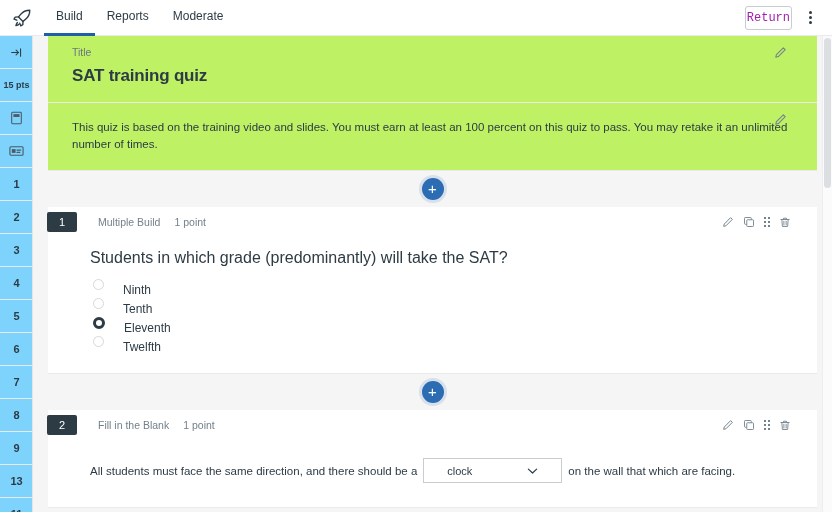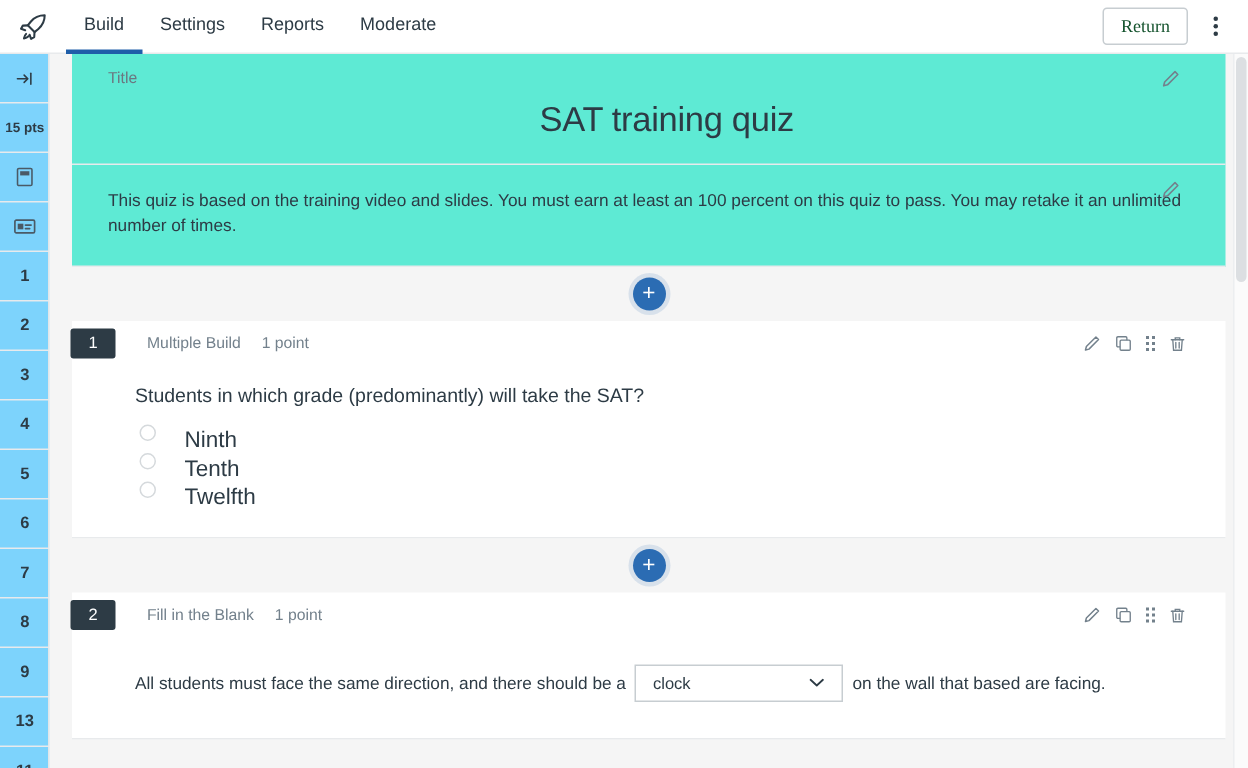--- a/index.html
+++ b/index.html
@@ -31,23 +31,23 @@
     cursor: pointer;
     border-bottom: 3px solid transparent;
   }
   .nav-tab.active { border-bottom-color: #1f5ea9; font-weight: normal; }
   .nav-right {
     margin-left: auto; display: flex; align-items: center;
     gap: 8px; padding-right: 12px;
   }
   .return-btn {
     border: 1px solid #c7cdd1; border-radius: 3px;
-    background: #fff; padding: 4px 11px;
-    font-size: 12px; color: #14532d; cursor: pointer;
-    font-family: Liberation Serif, serif;
+    background: #fff; padding: 4px 1px;
+    font-size: 12px; color: #a21caf; cursor: pointer;
+    font-family: Liberation Mono, monospace;
   }
   .kebab {
     width: 20px; height: 24px; display: flex; flex-direction: column;
     align-items: center; justify-content: center; gap: 2px; cursor: pointer;
   }
   .kebab i { width: 3px; height: 3px; border-radius: 50%; background: #2d3b45; display: block; }
 
   
   .sidebar {
     position: absolute; top: 36px; left: 0; width: 33px; height: 476px;
@@ -77,30 +77,30 @@
     position: absolute; top: 36px; right: 0; width: 10px; height: 476px;
     background: #fbfbfb; border-left: 1px solid #eceef0;
   }
   .scrollbar-thumb {
     position: absolute; top: 2px; right: 1px; width: 7px; height: 150px;
     background: #dcdfe2; border-radius: 4px;
   }
 
   
   .card {
-    background: #5eead4;
+    background: #bef264;
     border-bottom: 1px solid #e8eaec;
     position: relative;
   }
   .field-label {
     font-size: 10.5px; color: #6b7780; padding: 10px 0 0 24px;
   }
   .quiz-title {
-    font-size: 23px; font-weight: normal; color: #2d3b45;
-    padding: 8px 0 16px 24px; letter-spacing: -0.2px; text-align: center;
+    font-size: 17px; font-weight: bold; color: #2d3b45;
+    padding: 8px 0 16px 24px; letter-spacing: -0.2px;
   }
   .edit-pencil {
     position: absolute; right: 30px; top: 10px;
     cursor: pointer; line-height: 0;
   }
   .instructions-text {
     font-size: 11.5px; color: #2d3b45; padding: 16px 24px 18px 24px;
     line-height: 1.45;
   }
 
@@ -147,69 +147,66 @@
     gap: 9px; padding-right: 26px;
   }
   .act { cursor: pointer; line-height: 0; }
   .drag-dots {
     display: grid; grid-template-columns: 2px 2px; gap: 2px;
     cursor: grab;
   }
   .drag-dots i { width: 2px; height: 2px; background: #73818c; display: block; }
 
   .q-body { padding: 12px 24px 22px 42px; }
-  .q-text { font-size: 13px; color: #2d3b45; margin-bottom: 8px; }
+  .q-text { font-size: 16px; color: #2d3b45; margin-bottom: 8px; }
   .opt {
     display: flex; align-items: center; height: 19px; cursor: pointer;
   }
   .radio {
     width: 11px; height: 11px; border-radius: 50%;
     border: 1.5px solid #d5d9dc; background: #fff;
     margin-left: 3px; flex: 0 0 auto;
   }
   .radio.sel {
     border: 3.5px solid #2d3b45; background: #fff;
     width: 12px; height: 12px;
   }
-  .opt-label { font-size: 15px; color: #2d3b45; margin-left: 19px; margin-top: 10px; }
+  .opt-label { font-size: 12px; color: #2d3b45; margin-left: 19px; margin-top: 10px; }
 
   
   .fib-body {
     padding: 18px 24px 24px 42px;
     display: flex; align-items: center; flex-wrap: wrap;
   }
   .fib-text { font-size: 11.5px; color: #2d3b45; }
   .fib-select {
     margin: 0 6px; width: 139px; height: 25px;
     border: 1px solid #c7cdd1; border-radius: 0; background: #fff;
     display: flex; align-items: center; justify-content: space-between;
-    padding: 0 11px; cursor: pointer;
+    padding: 0 23px; cursor: pointer;
   }
   .fib-select span { font-size: 11px; color: #2d3b45; }
 </style>
 </head>
 <body>
 
 <div class="app">
 
   <div class="topnav">
     <div class="logo">
       <svg width="22" height="22" viewBox="0 0 24 24" fill="none" stroke="#2d3b45" stroke-width="1.5" stroke-linecap="round" stroke-linejoin="round">
         <path d="M20.5 3.5c-4 0-7.5 1.5-10 4.5l-2.3 2.8 4.9 4.9 2.8-2.3c3-2.5 4.6-6 4.6-9.9z"></path>
         <path d="M8.2 10.8 4.6 11l-1.3 2.3 3 1.1"></path>
         <path d="M13.1 15.7l-.2 3.6-2.3 1.3-1.1-3"></path>
         <path d="M7 17c-1.2 1.2-1.6 3.3-1.6 3.3s2.1-.4 3.3-1.6"></path>
       </svg>
     </div>
     <div class="nav-tabs">
       <div class="nav-tab active">
         <span>Build</span>
-      </div>
-      <div class="nav-tab">
-        <span>Settings</span>
       </div>
       <div class="nav-tab">
         <span>Reports</span>
       </div>
       <div class="nav-tab">
         <span>Moderate</span>
       </div>
     </div>
     <div class="nav-right">
       <button class="return-btn">Return</button>
@@ -322,20 +319,24 @@
           <div class="q-text">Students in which grade (predominantly) will take the SAT?</div>
           <div class="opt">
             <span class="radio"></span>
             <span class="opt-label">Ninth</span>
           </div>
           <div class="opt">
             <span class="radio"></span>
             <span class="opt-label">Tenth</span>
           </div>
           <div class="opt">
+            <span class="radio sel"></span>
+            <span class="opt-label">Eleventh</span>
+          </div>
+          <div class="opt">
             <span class="radio"></span>
             <span class="opt-label">Twelfth</span>
           </div>
         </div>
       </div>
 
       <div class="add-row">
         <button class="add-btn">+</button>
       </div>
 
@@ -377,21 +378,21 @@
         <div class="fib-body">
           <span class="fib-text">All students must face the same direction, and there should be a</span>
           <div class="fib-select">
             <span>clock</span>
             <span>
               <svg width="11" height="8" viewBox="0 0 12 8" fill="none" stroke="#2d3b45" stroke-width="1.3" stroke-linecap="round" stroke-linejoin="round">
                 <path d="M1.5 2 6 6.2 10.5 2"></path>
               </svg>
             </span>
           </div>
-          <span class="fib-text">on the wall that based are facing.</span>
+          <span class="fib-text">on the wall that which are facing.</span>
         </div>
       </div>
 
     </div>
   </div>
 
   <div class="scrollbar-track">
     <div class="scrollbar-thumb"></div>
   </div>
 

